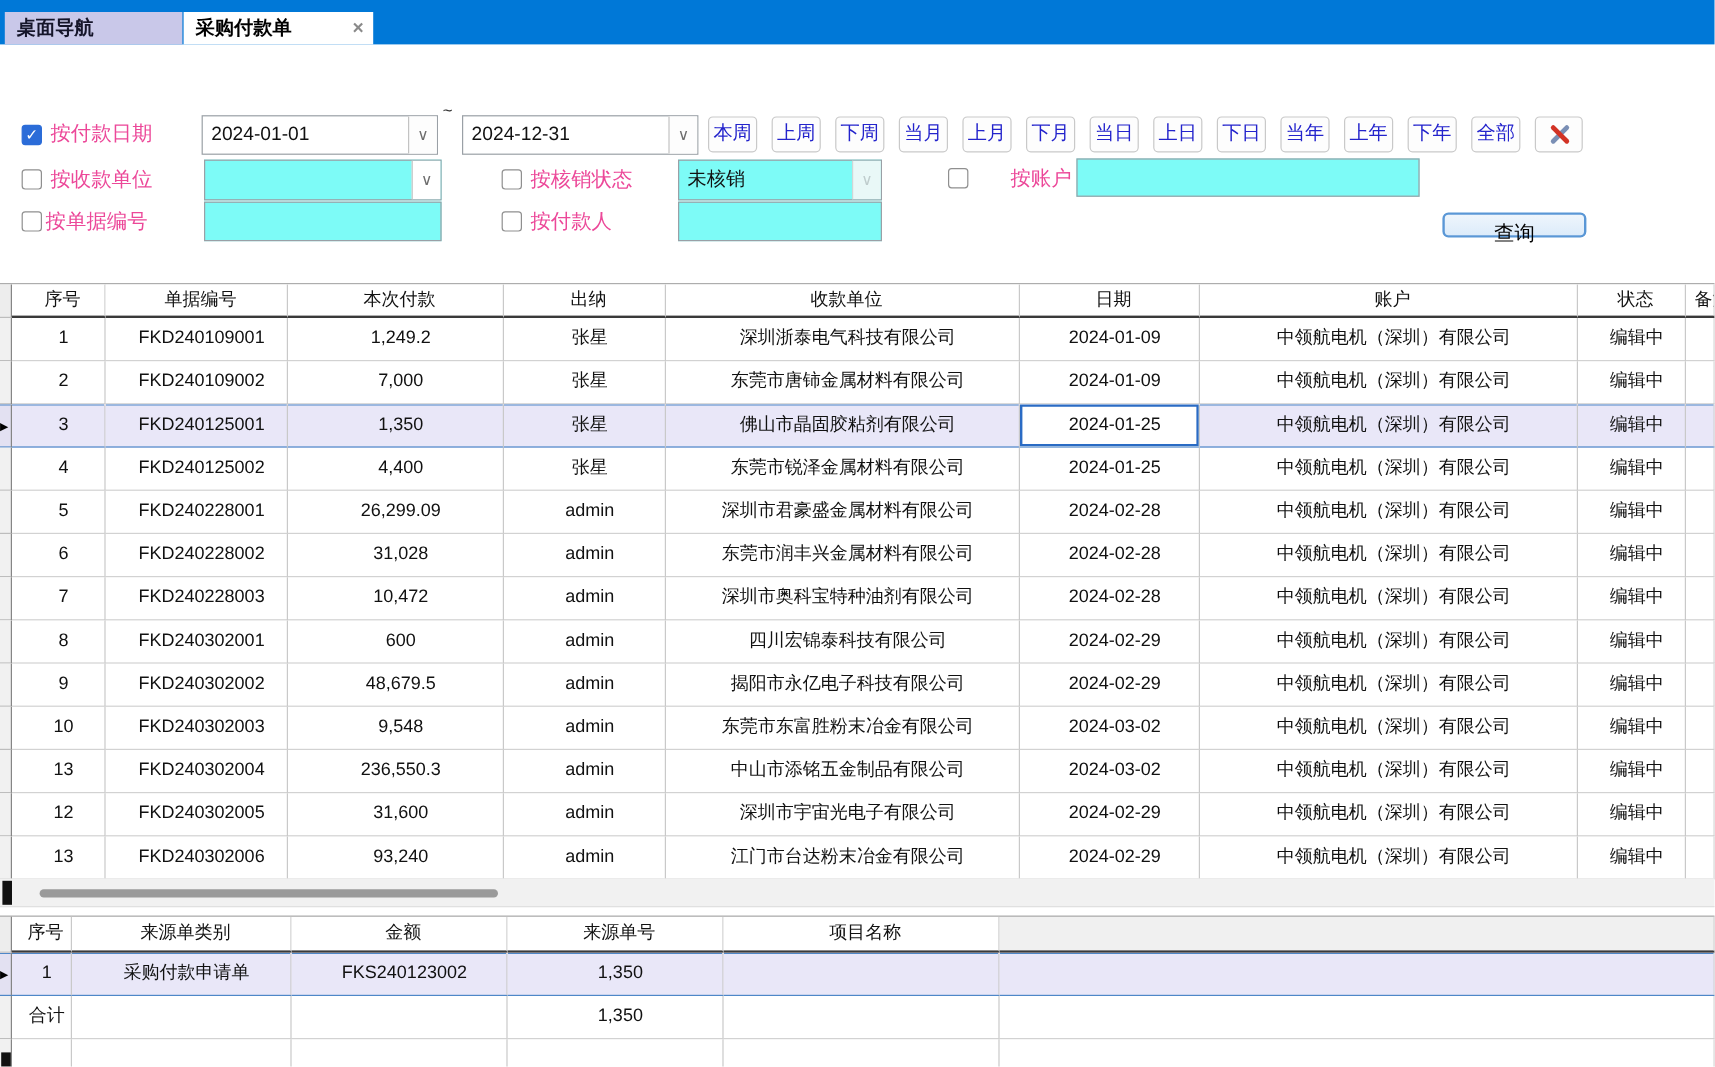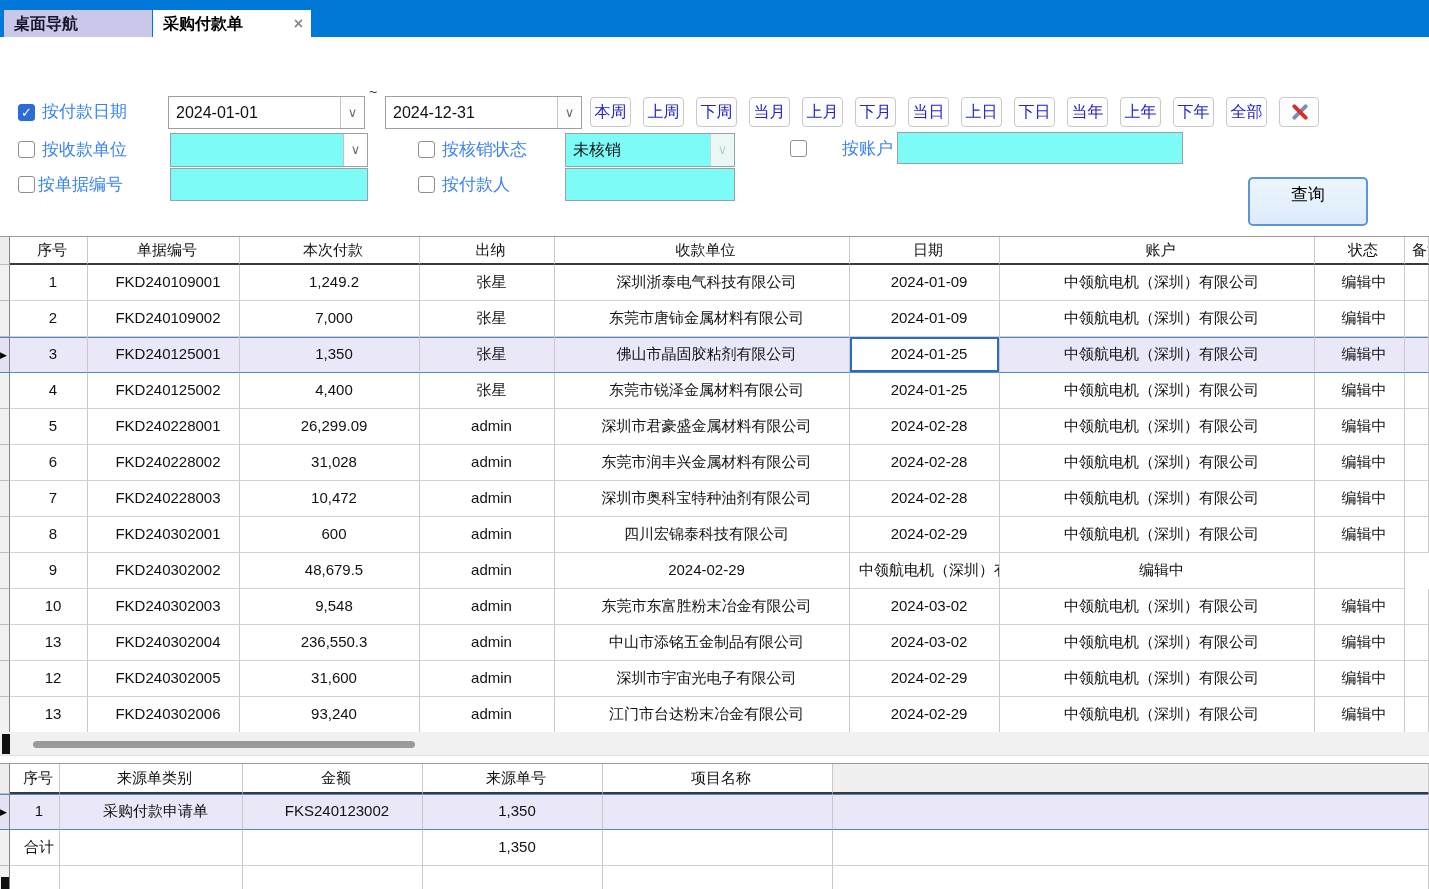--- a/index.html
+++ b/index.html
@@ -12,41 +12,41 @@
   .tab { position:absolute; top:10px; height:27px; font-size:16px; line-height:27px;
          padding:0 10px; white-space:nowrap; cursor:default;font-weight:bold; }
   .tab.inactive { left:4px; width:148px; background:#c9c8e9; color:#15152a; }
   .tab.active { left:153px; width:158px; background:#ffffff; color:#000; }
   .tab .close { position:absolute; right:8px; top:0; color:#8a8a8a; font-size:16px; }
 
   
   .cb { position:absolute; width:17px; height:17px; border:1px solid #8f8f8f; border-radius:3px; background:#fff; }
   .cb.checked { background:#2b6cd8; border-color:#2b6cd8; color:#fff; font-size:13px;
                 line-height:16px; text-align:center; }
-  .flabel { position:absolute; font-size:17px; color:#3b82f6; white-space:nowrap; }
+  .flabel { position:absolute; font-size:17px; color:#ec4899; white-space:nowrap; }
   .combo { position:absolute; border:1px solid #9aa0a6; background:#fff; font-size:16px; }
   .combo .val { position:absolute; left:7px; top:0; right:26px; height:100%; line-height:31px;
                 overflow:hidden; white-space:nowrap; }
   .combo .arr { position:absolute; right:0; top:0; width:24px; height:100%;
                 border-left:1px solid #c3c3c3; background:#fdfdfd; color:#6d6d6d;
                 font-size:13px; text-align:center; line-height:31px; }
   .combo.cyan { background:#7dfbf7; }
   .combo.cyan .arr { background:#fff; }
   .combo.cyan .arr.dis { background:#e9f8f7; color:#bfcdcd; border-left-color:#cfd6d6; }
   .field { position:absolute; border:1px solid #9aa0a6; background:#7dfbf7; }
   .tilde { position:absolute; font-size:14px; color:#333; }
   .qrow { position:absolute; left:590px; top:97px; display:flex; gap:12px; }
   .qbtn { width:41px; height:30px; border:1px solid #c9c9c9; border-radius:4px; background:#fdfdfd;
           color:#2323cc; font-size:16px; line-height:28px; text-align:center; white-space:nowrap; cursor:pointer; }
   .qbtn.xbtn { width:40px; position:relative; }
   .xglyph { position:absolute; left:50%; top:50%; width:20px; height:20px; transform:translate(-50%,-50%); }
   .xglyph i { position:absolute; left:9px; top:0; width:4px; height:20px; border-radius:2px; display:block; }
   .xglyph i.b1 { background:#7a8fb5; transform:rotate(45deg); }
   .xglyph i.b2 { background:#d23325; transform:rotate(-45deg); }
-  .query { position:absolute; left:1248px; top:177px; width:120px; height:49px; border:2px solid #5a97d6;
+  .query { position:absolute; left:1202px; top:177px; width:120px; height:21px; border:2px solid #5a97d6;
            border-radius:5px; background:linear-gradient(#eef5fc,#dcebfa); font-size:17px; color:#000;
            text-align:center; line-height:31px; cursor:pointer; }
 
   
   .grid { position:absolute; left:0; font-size:15px; border-top:1px solid #9a9a9a; }
   .grow { display:grid;text-align:center; }
   #main-grid .grow { grid-template-columns:10px 78px 152px 180px 135px 295px 150px 315px 90px 24px; }
   #bottom-grid .grow { grid-template-columns:10px 50px 183px 180px 180px 230px 596px; }
   .grow { height:36px; }
   .grow.hdr { height:28px; }
@@ -256,20 +256,21 @@
         <div class="c">中领航电机（深圳）有限公司</div>
         <div class="c">编辑中</div>
         <div class="c"></div>
       </div>
       <div class="grow">
             <div class="c rh"></div>
         <div class="c">9</div>
         <div class="c">FKD240302002</div>
         <div class="c">48,679.5</div>
         <div class="c">admin</div>
+        <div class="c">揭阳市永亿电子科技有限公司</div>
         <div class="c">2024-02-29</div>
         <div class="c">中领航电机（深圳）有限公司</div>
         <div class="c">编辑中</div>
         <div class="c"></div>
       </div>
       <div class="grow">
             <div class="c rh"></div>
         <div class="c">10</div>
         <div class="c">FKD240302003</div>
         <div class="c">9,548</div>

